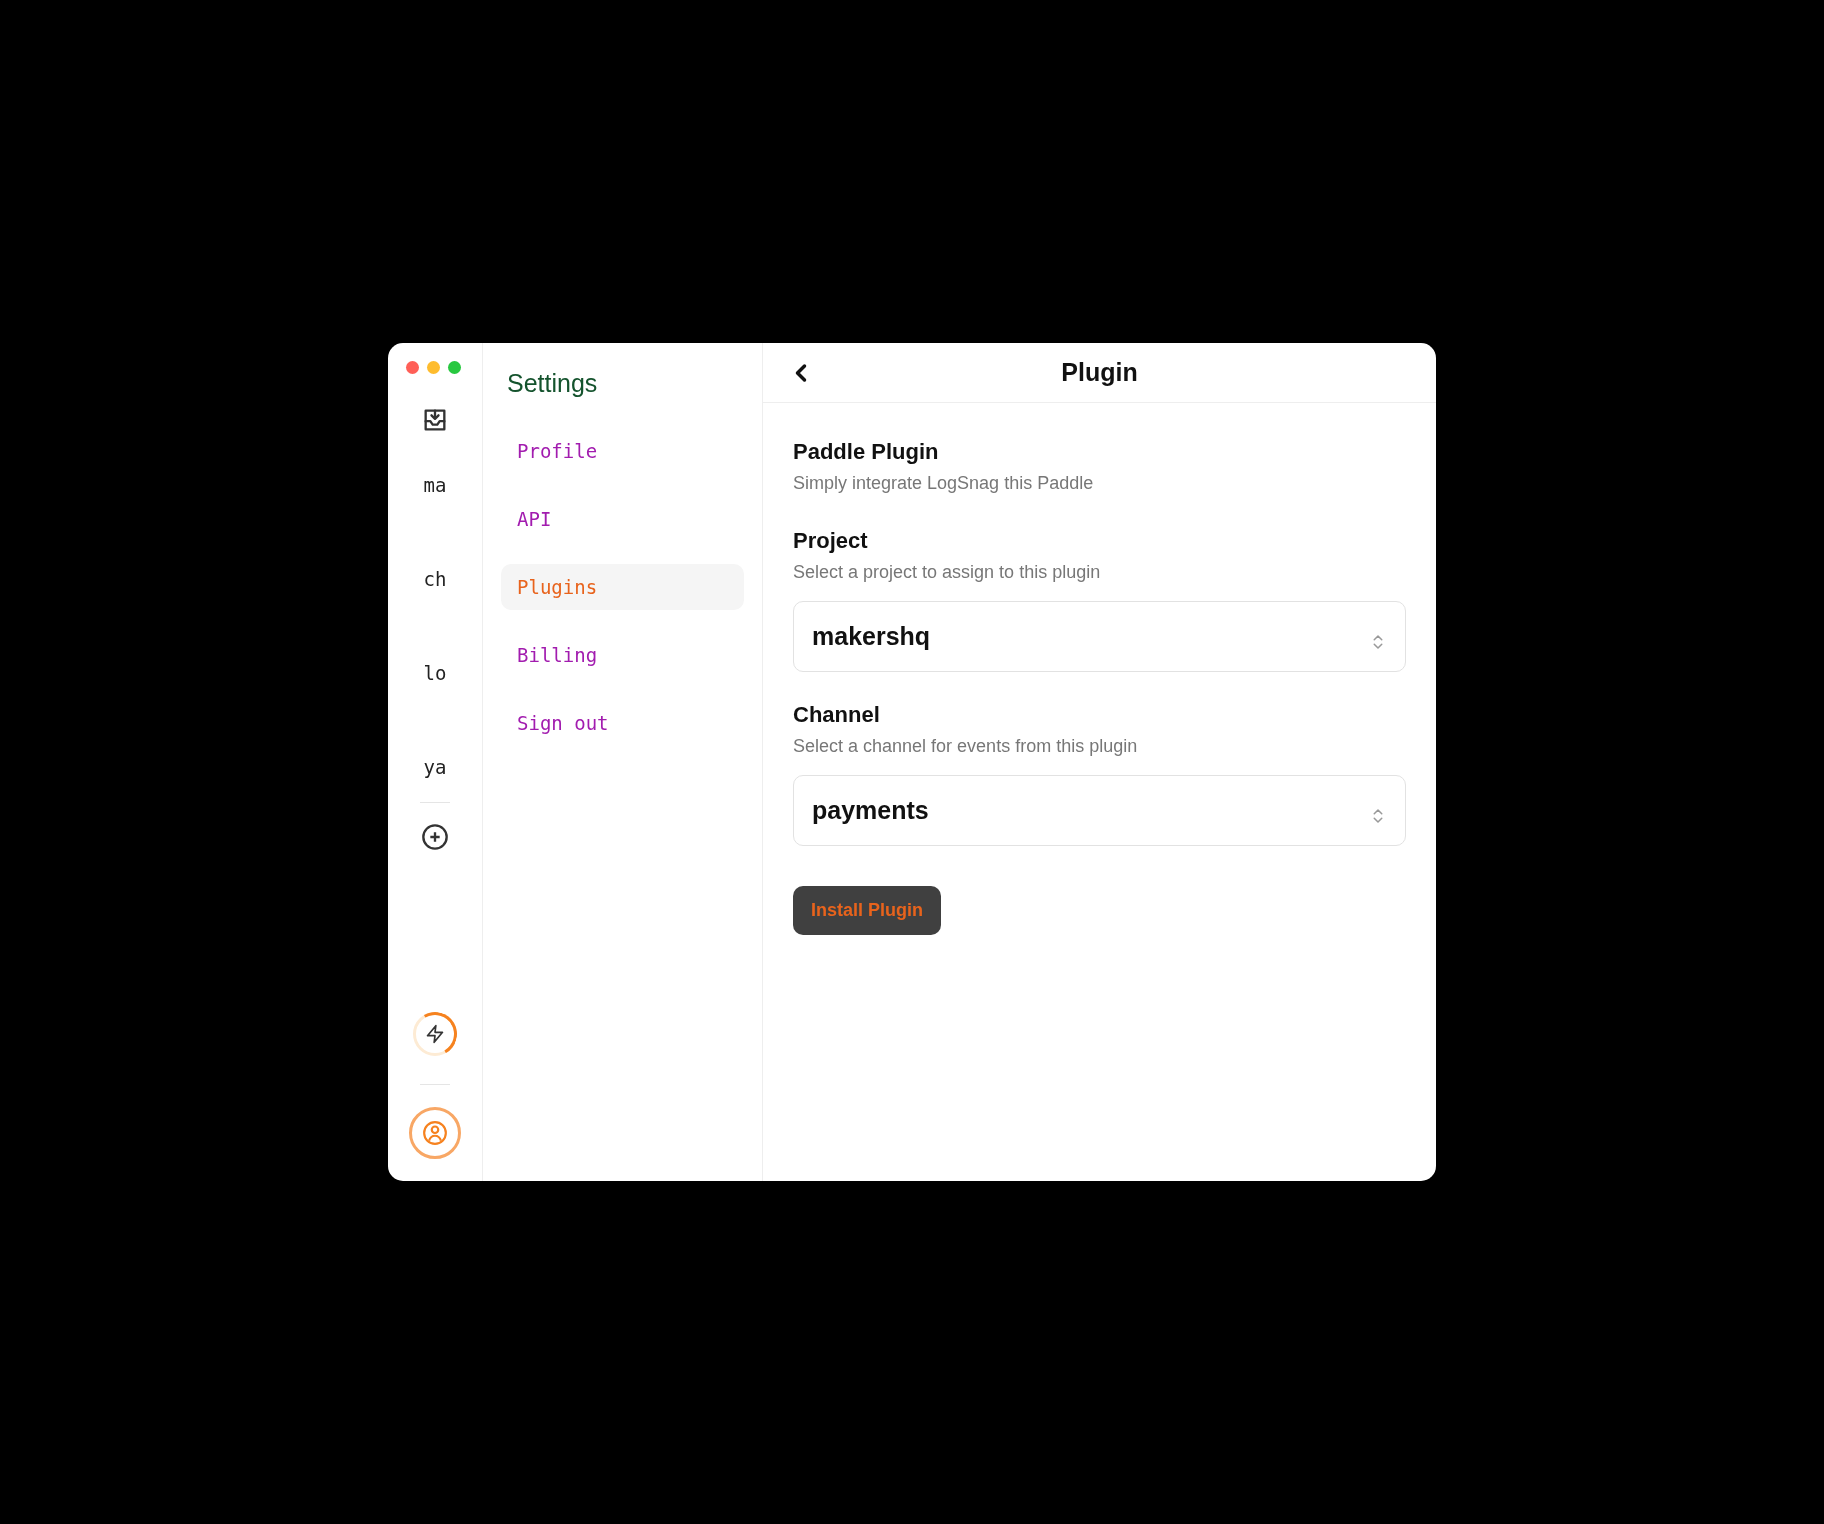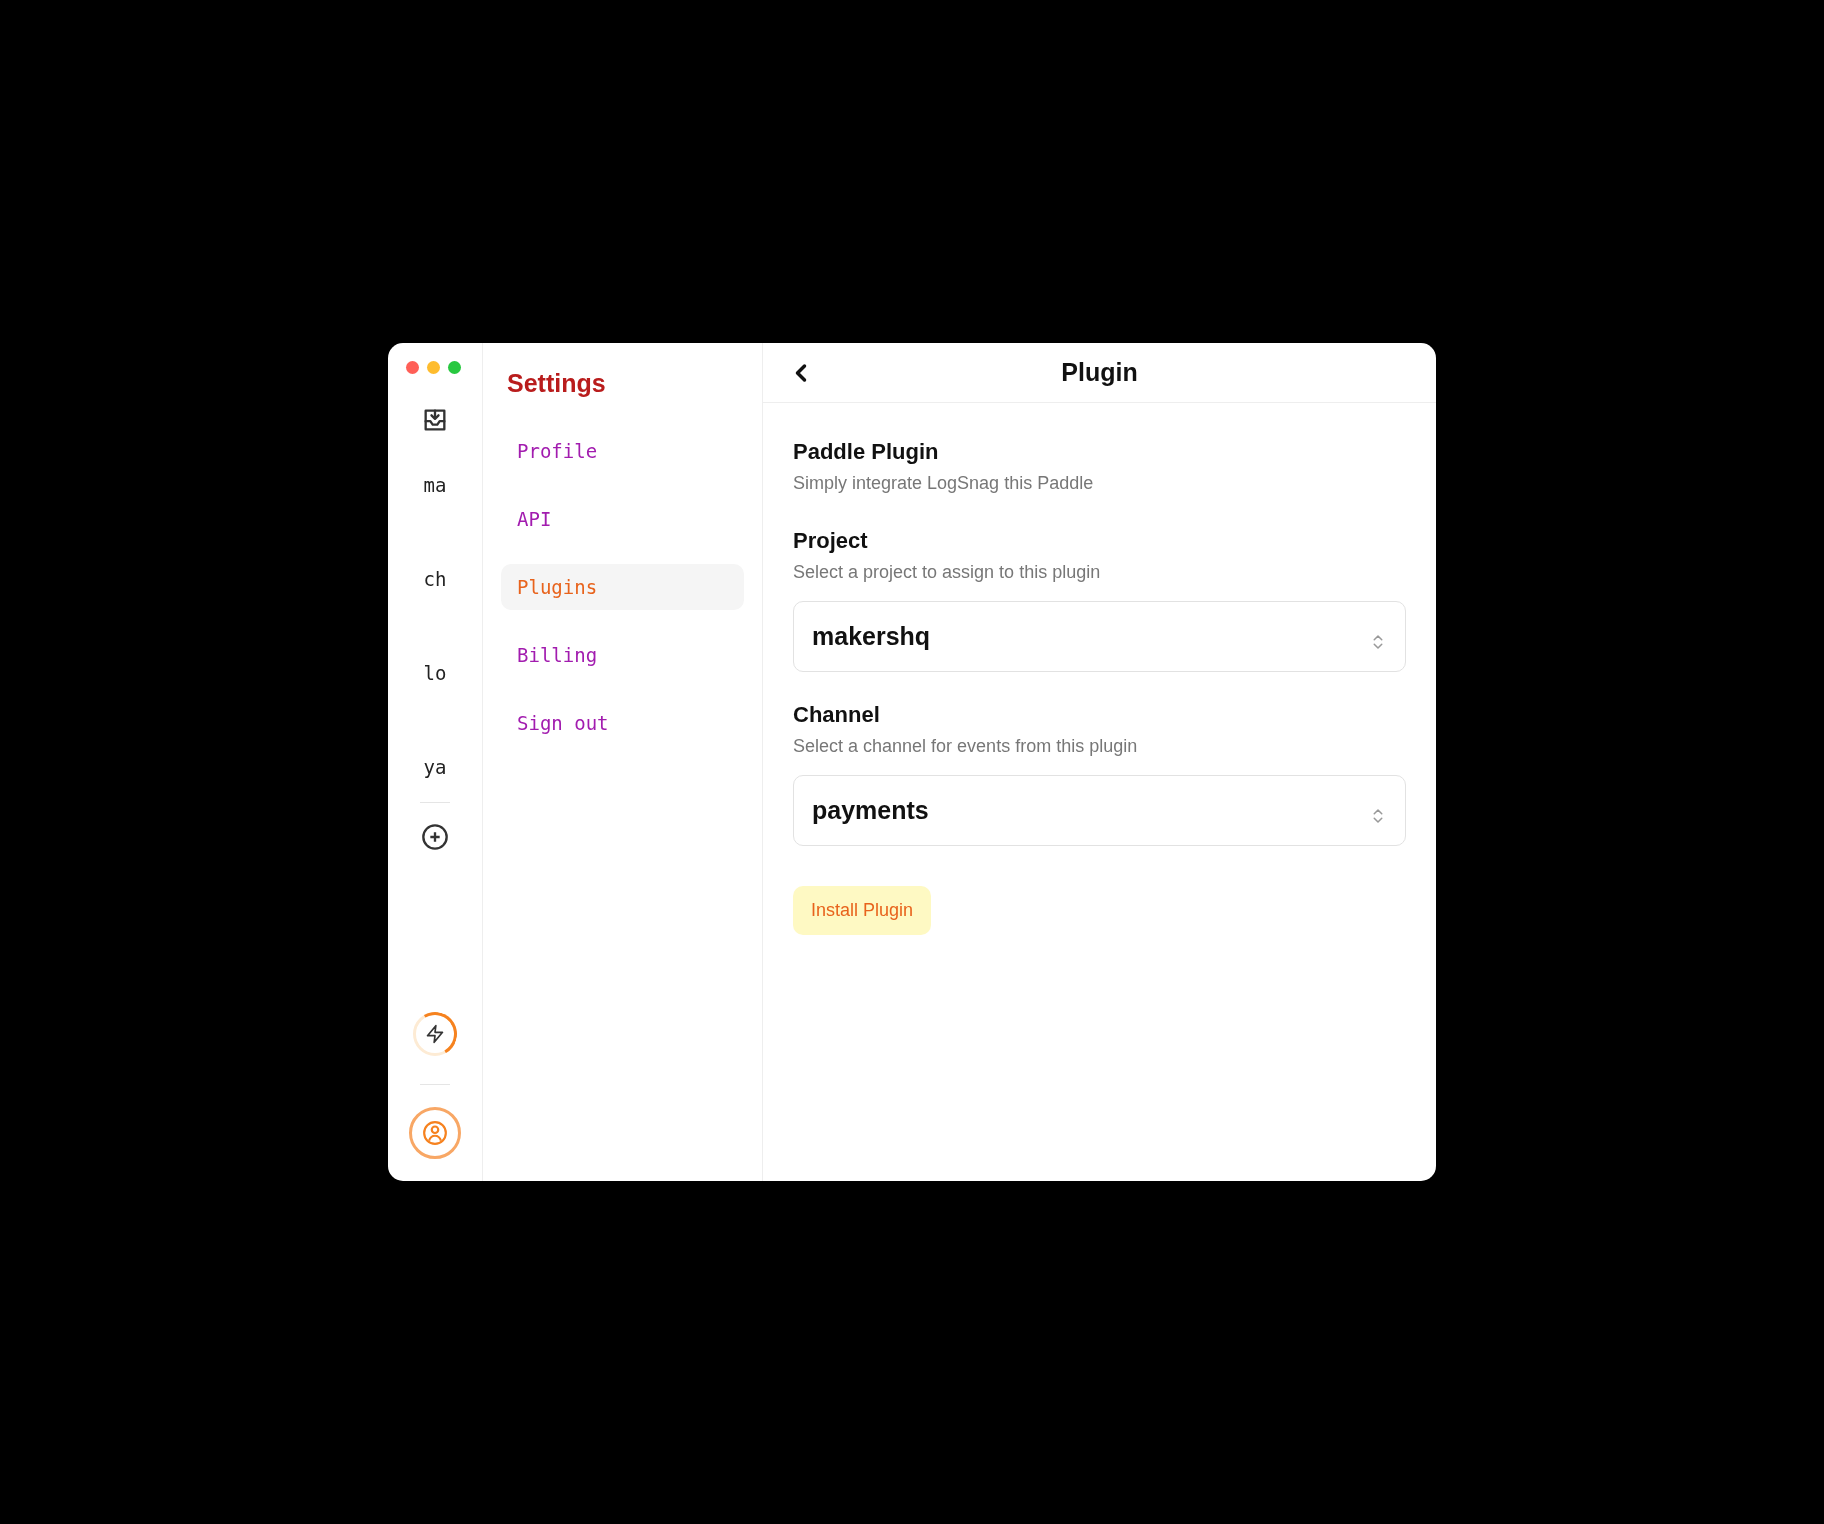--- a/index.html
+++ b/index.html
@@ -108,23 +108,23 @@
       margin-bottom: 22px;
     }
 
     .sidebar {
       width: 280px;
       border-right: 1px solid #eee;
       padding: 26px 18px;
     }
     .sidebar-title {
       font-size: 25px;
-      font-weight: 700;
+      font-weight: 400;
       margin-bottom: 30px;
-      color: #b91c1c;
+      color: #14532d;
       padding-left: 6px;
     }
     .sidebar-nav {
       display: flex;
       flex-direction: column;
       gap: 22px;
     }
     .nav-item {
       font-family: ui-monospace, Menlo, monospace;
       font-size: 19px;
@@ -197,24 +197,24 @@
     .select-caret {
       color: #999;
       width: 18px;
       height: 18px;
     }
     .install-btn {
       display: inline-block;
       margin-top: 10px;
       padding: 14px 18px;
       border-radius: 10px;
-      background: #fef9c3;
+      background: #404040;
       color: #e8631c;
       font-size: 18px;
-      font-weight: 400;
+      font-weight: 700;
       border: none;
       cursor: pointer;
     }
   </style>
 </head>
 <body>
 
 <div class="window">
 
   <div class="rail">

